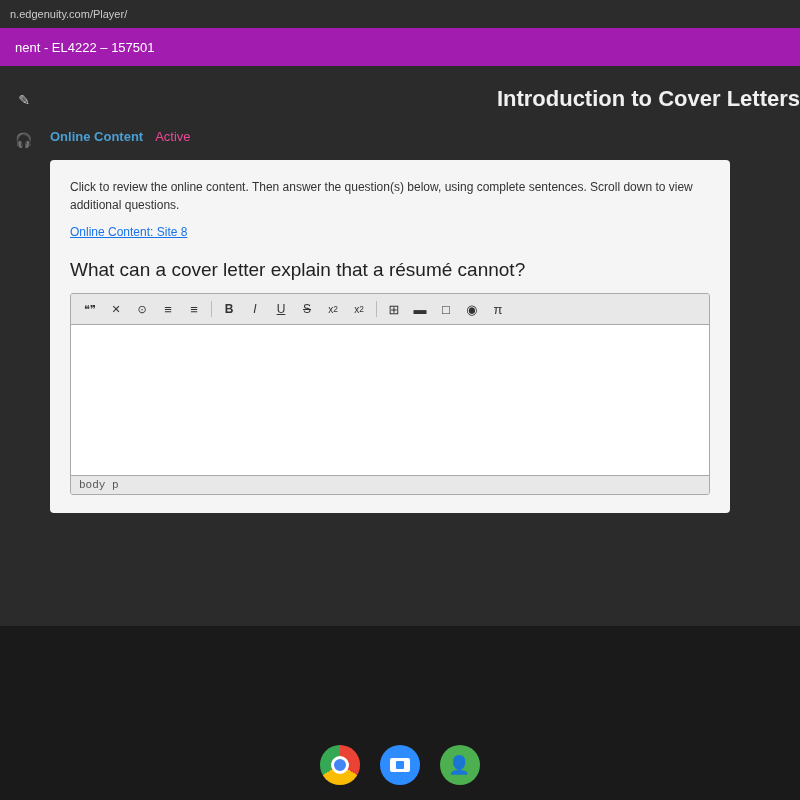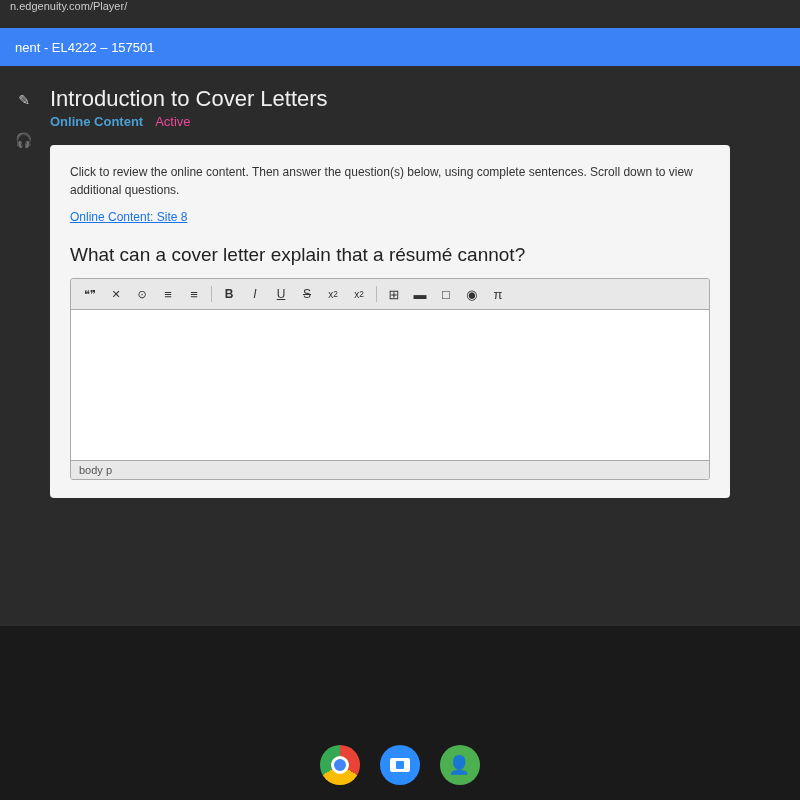--- a/index.html
+++ b/index.html
@@ -12,34 +12,34 @@
       overflow: hidden;
       position: relative;
     }
 
     
     .browser-bar {
       width: 100%;
       height: 28px;
       background-color: #2c2c2c;
       display: flex;
-      align-items: flex-start;
+      align-items: center;
       padding: 0 10px;
     }
 
     .browser-url {
       color: #ccc;
       font-size: 11px;
     }
 
     
     .app-header {
       width: 100%;
       height: 38px;
-      background-color: #3b82f6;
+      background-color: #a21caf;
       display: flex;
       align-items: center;
       padding: 0 15px;
     }
 
     .app-header-title {
       color: white;
       font-size: 13px;
       font-weight: normal;
     }
@@ -74,23 +74,24 @@
       cursor: pointer;
     }
 
     
     .page-title-section {
       margin-bottom: 4px;
     }
 
     .page-title {
       font-size: 22px;
-      font-weight: normal;
+      font-weight: bold;
       color: #f0f0f0;
-      margin-bottom: 2px;
+      margin-bottom: 17px;
+      text-align: right;
     }
 
     .page-meta {
       display: flex;
       align-items: center;
       gap: 12px;
       margin-bottom: 14px;
       text-align: center;
     }
 
@@ -185,20 +186,21 @@
       min-height: 150px;
       padding: 8px;
     }
 
     .editor-footer {
       background-color: #e8e8e8;
       border-top: 1px solid #aaa;
       padding: 3px 8px;
       font-size: 11px;
       color: #555;
+      font-family: Liberation Mono, monospace;
     }
 
     
     .taskbar {
       position: absolute;
       bottom: 0;
       left: 0;
       width: 100%;
       height: 70px;
       background-color: #1a1a1a;

